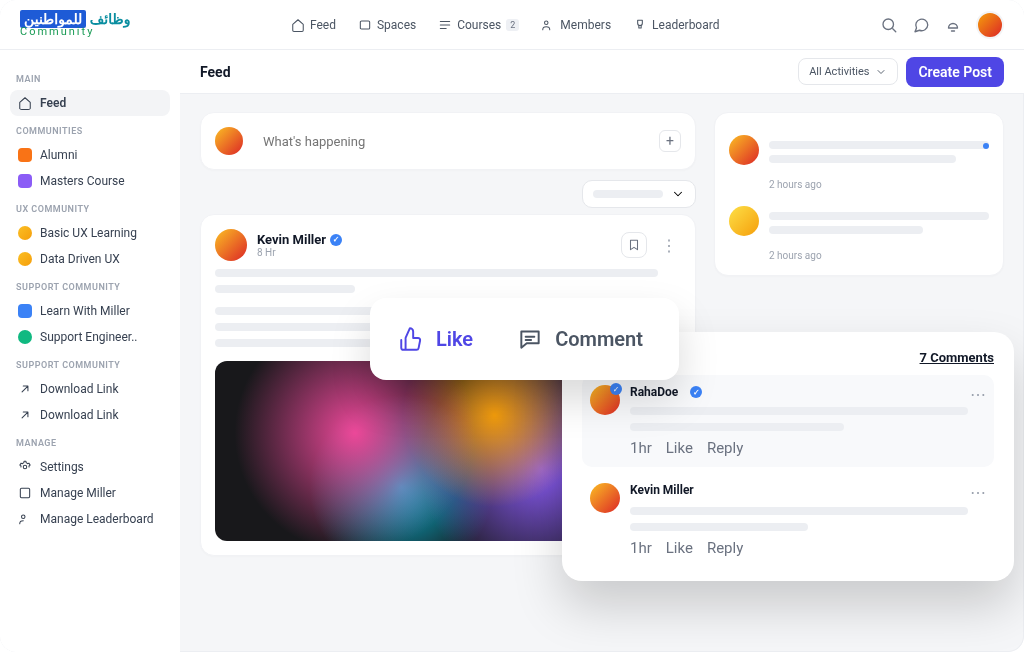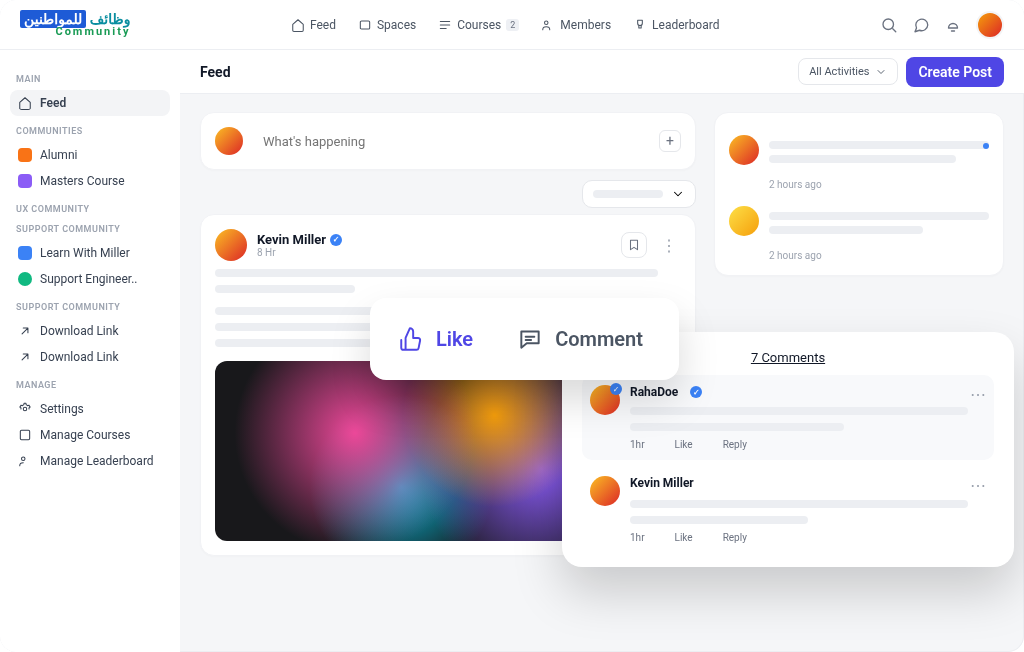--- a/index.html
+++ b/index.html
@@ -3,21 +3,21 @@
   <meta charset="utf-8">
   <style>
     * { margin:0; padding:0; box-sizing:border-box; font-family:-apple-system,BlinkMacSystemFont,"Segoe UI",Roboto,sans-serif; }
     body { background:#fff; width:1024px; height:652px; overflow:hidden; position:relative; }
     .shell { position:absolute; inset:0; border-radius:16px; background:#f5f6f8; box-shadow:0 0 0 1px #eceef2 inset; overflow:hidden; }
     .topbar { position:absolute; top:0; left:0; right:0; height:50px; background:#fff; display:flex; align-items:center; padding:0 20px; border-bottom:1px solid #eceef2; }
     .logo { display:flex; flex-direction:column; line-height:1; }
     .logo-ar { font-weight:700; font-size:14px; direction:rtl; }
     .logo-ar .teal { color:#0a8ea0; }
     .logo-ar .box { background:#1e5bd6; color:#fff; padding:1px 4px; border-radius:2px; }
-    .logo-sub { font-size:11px; letter-spacing:2px; color:#1a9b55; font-weight:700; text-align:right; }
+    .logo-sub { font-size:11px; letter-spacing:2px; color:#1a9b55; font-weight:400; text-align:left; }
     .topnav { display:flex; gap:22px; margin:0 auto; align-items:center; font-size:12px; color:#4b5563; }
     .topnav .nav-item { display:flex; align-items:center; gap:5px; cursor:pointer; }
     .nav-item svg { width:14px; height:14px; }
     .badge { background:#eef0f4; color:#6b7280; font-size:9px; padding:1px 4px; border-radius:3px; }
     .topright { display:flex; align-items:center; gap:14px; }
     .iconbtn { width:18px; height:18px; color:#6b7280; cursor:pointer; }
     .avatar { width:28px; height:28px; border-radius:50%; background:linear-gradient(135deg,#f59e0b,#dc2626); border:2px solid #f3f4f6; }
 
     .sidebar { position:absolute; top:50px; left:0; bottom:0; width:180px; background:#fff; padding:14px 10px; overflow:hidden; font-size:12px; }
     .sec-label { font-size:9px; letter-spacing:.5px; color:#9ca3af; font-weight:600; margin:10px 6px 6px; text-transform:uppercase; }
@@ -77,27 +77,27 @@
     
     .popover{position:absolute;top:298px;left:370px;background:#fff;border-radius:16px;box-shadow:0 20px 40px rgba(0,0,0,.15);padding:18px 28px;display:flex;gap:36px;align-items:center;z-index:20}
     .popover .act{display:flex;align-items:center;gap:12px;cursor:pointer}
     .popover .act.like{color:#4f46e5}
     .popover .act.comment{color:#4b5563}
     .popover .act svg{width:26px;height:26px}
     .popover .act span{font-size:20px;font-weight:600}
 
     
     .comments-panel{position:absolute;top:332px;left:562px;width:452px;background:#fff;border-radius:20px;box-shadow:0 25px 50px rgba(0,0,0,.18);padding:18px 20px 14px;z-index:15}
-    .comments-head{text-align:center;font-size:13px;font-weight:400;color:#111827;text-decoration:underline;margin-bottom:10px}
+    .comments-head{text-align:right;font-size:13px;font-weight:700;color:#111827;text-decoration:underline;margin-bottom:10px}
     .comment{display:flex;gap:10px;padding:10px 8px;position:relative;border-radius:10px}
     .comment.first{background:#f8f9fb}
     .c-av{width:30px;height:30px;border-radius:50%;flex-shrink:0;position:relative}
     .c-name{font-size:12px;font-weight:700;color:#111827;display:flex;align-items:center;gap:12px}
     .c-body{flex:1}
-    .c-actions{display:flex;gap:30px;font-size:10px;color:#6b7280;margin-top:8px}
+    .c-actions{display:flex;gap:14px;font-size:15px;color:#6b7280;margin-top:8px}
     .c-actions span{cursor:pointer}
     .c-dots{position:absolute;right:8px;top:10px;color:#9ca3af;cursor:pointer}
 
     svg{stroke:currentColor;fill:none;stroke-width:1.8;stroke-linecap:round;stroke-linejoin:round}
   </style>
 </head>
 <body>
 
 <div class="shell">
 
@@ -166,20 +166,28 @@
     <div class="sec-label">COMMUNITIES</div>
     <div class="side-item">
         <span class="side-icon dot-orange"></span>
         <span>Alumni</span>
       </div>
     <div class="side-item">
         <span class="side-icon dot-purple"></span>
         <span>Masters Course</span>
       </div>
     <div class="sec-label">UX COMMUNITY</div>
+    <div class="side-item">
+        <span class="side-icon dot-yellow"></span>
+        <span>Basic UX Learning</span>
+      </div>
+    <div class="side-item">
+        <span class="side-icon dot-yellow"></span>
+        <span>Data Driven UX</span>
+      </div>
     <div class="sec-label">SUPPORT COMMUNITY</div>
     <div class="side-item">
         <span class="side-icon dot-blue"></span>
         <span>Learn With Miller</span>
       </div>
     <div class="side-item">
         <span class="side-icon dot-green"></span>
         <span>Support Engineer..</span>
       </div>
     <div class="sec-label">SUPPORT COMMUNITY</div>
@@ -200,21 +208,21 @@
         <svg class="side-icon" viewBox="0 0 24 24">
           <circle cx="12" cy="12" r="3"></circle>
           <path d="M19 12a7 7 0 00-.2-1.7l2-1.5-2-3.4-2.3 1A7 7 0 0014 4.7L13.5 2h-3L10 4.7a7 7 0 00-2.5 1.7l-2.3-1-2 3.4 2 1.5A7 7 0 005 12"></path>
         </svg>
         <span>Settings</span>
       </div>
     <div class="side-item">
         <svg class="side-icon" viewBox="0 0 24 24">
           <rect x="4" y="4" width="16" height="16" rx="2"></rect>
         </svg>
-        <span>Manage Courses</span>
+        <span>Manage Miller</span>
       </div>
     <div class="side-item">
         <svg class="side-icon" viewBox="0 0 24 24">
           <circle cx="9" cy="8" r="3"></circle>
           <path d="M3 20c0-3 3-5 6-5"></path>
         </svg>
         <span>Manage Leaderboard</span>
       </div>
   </div>
 

